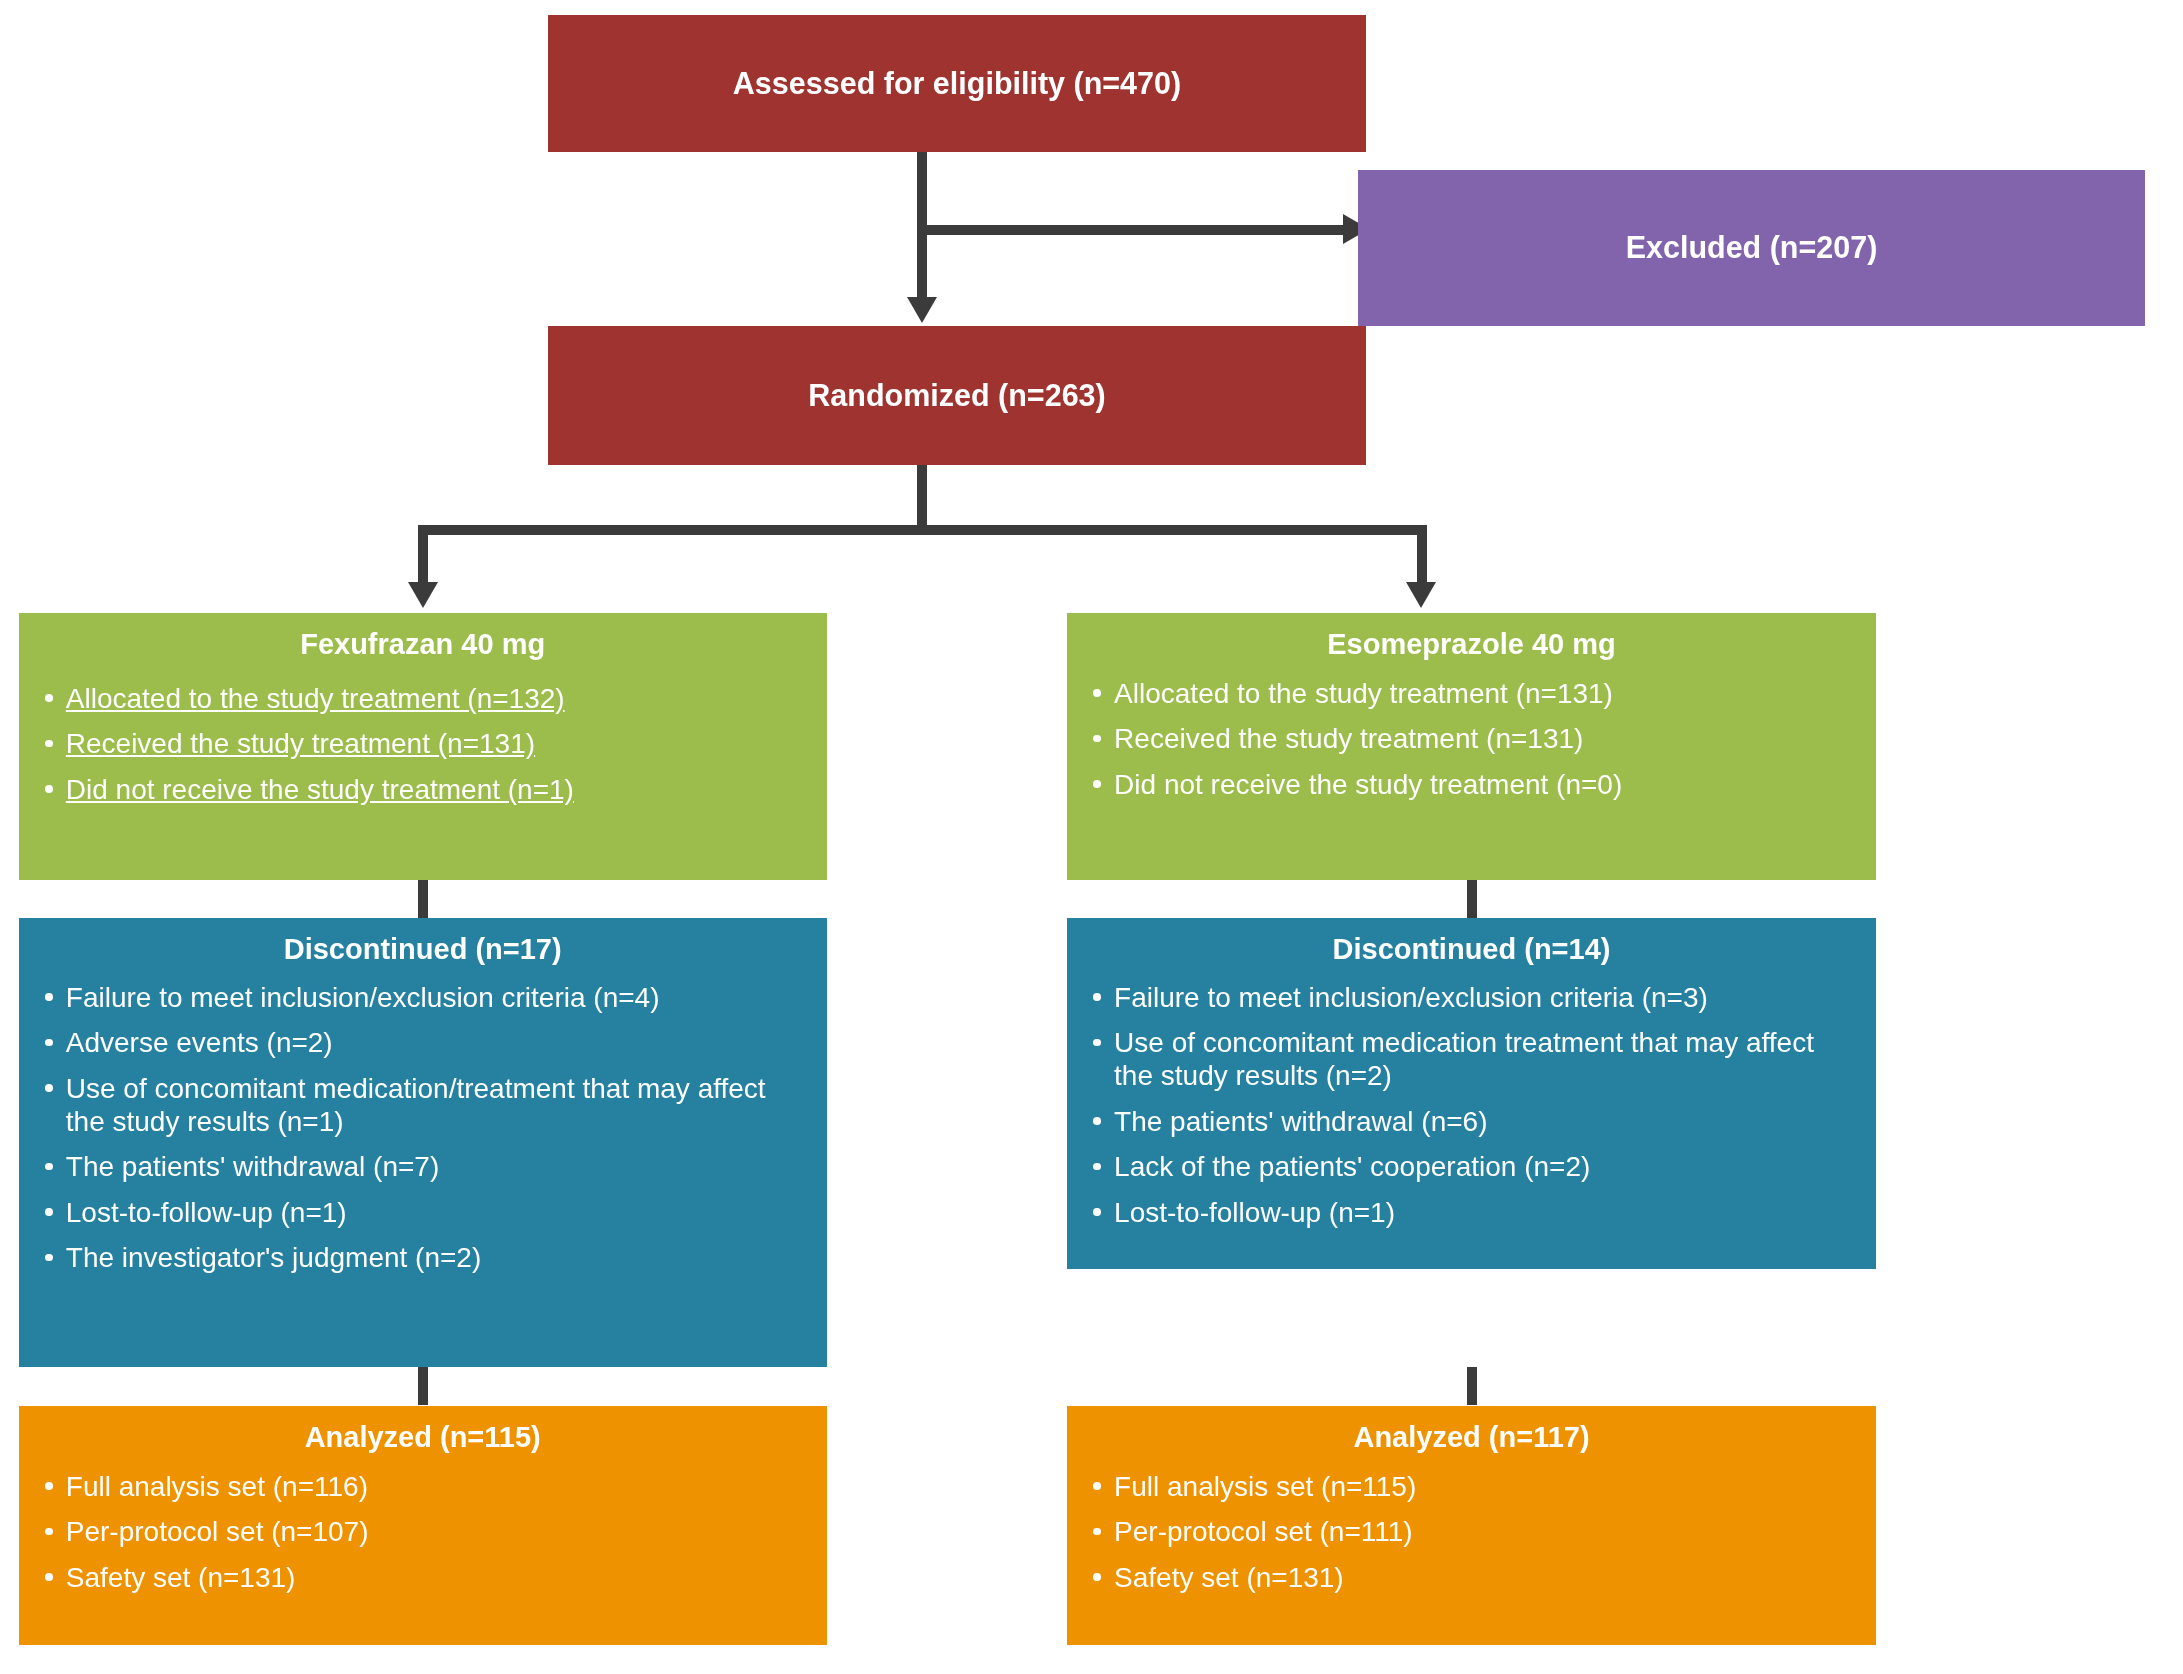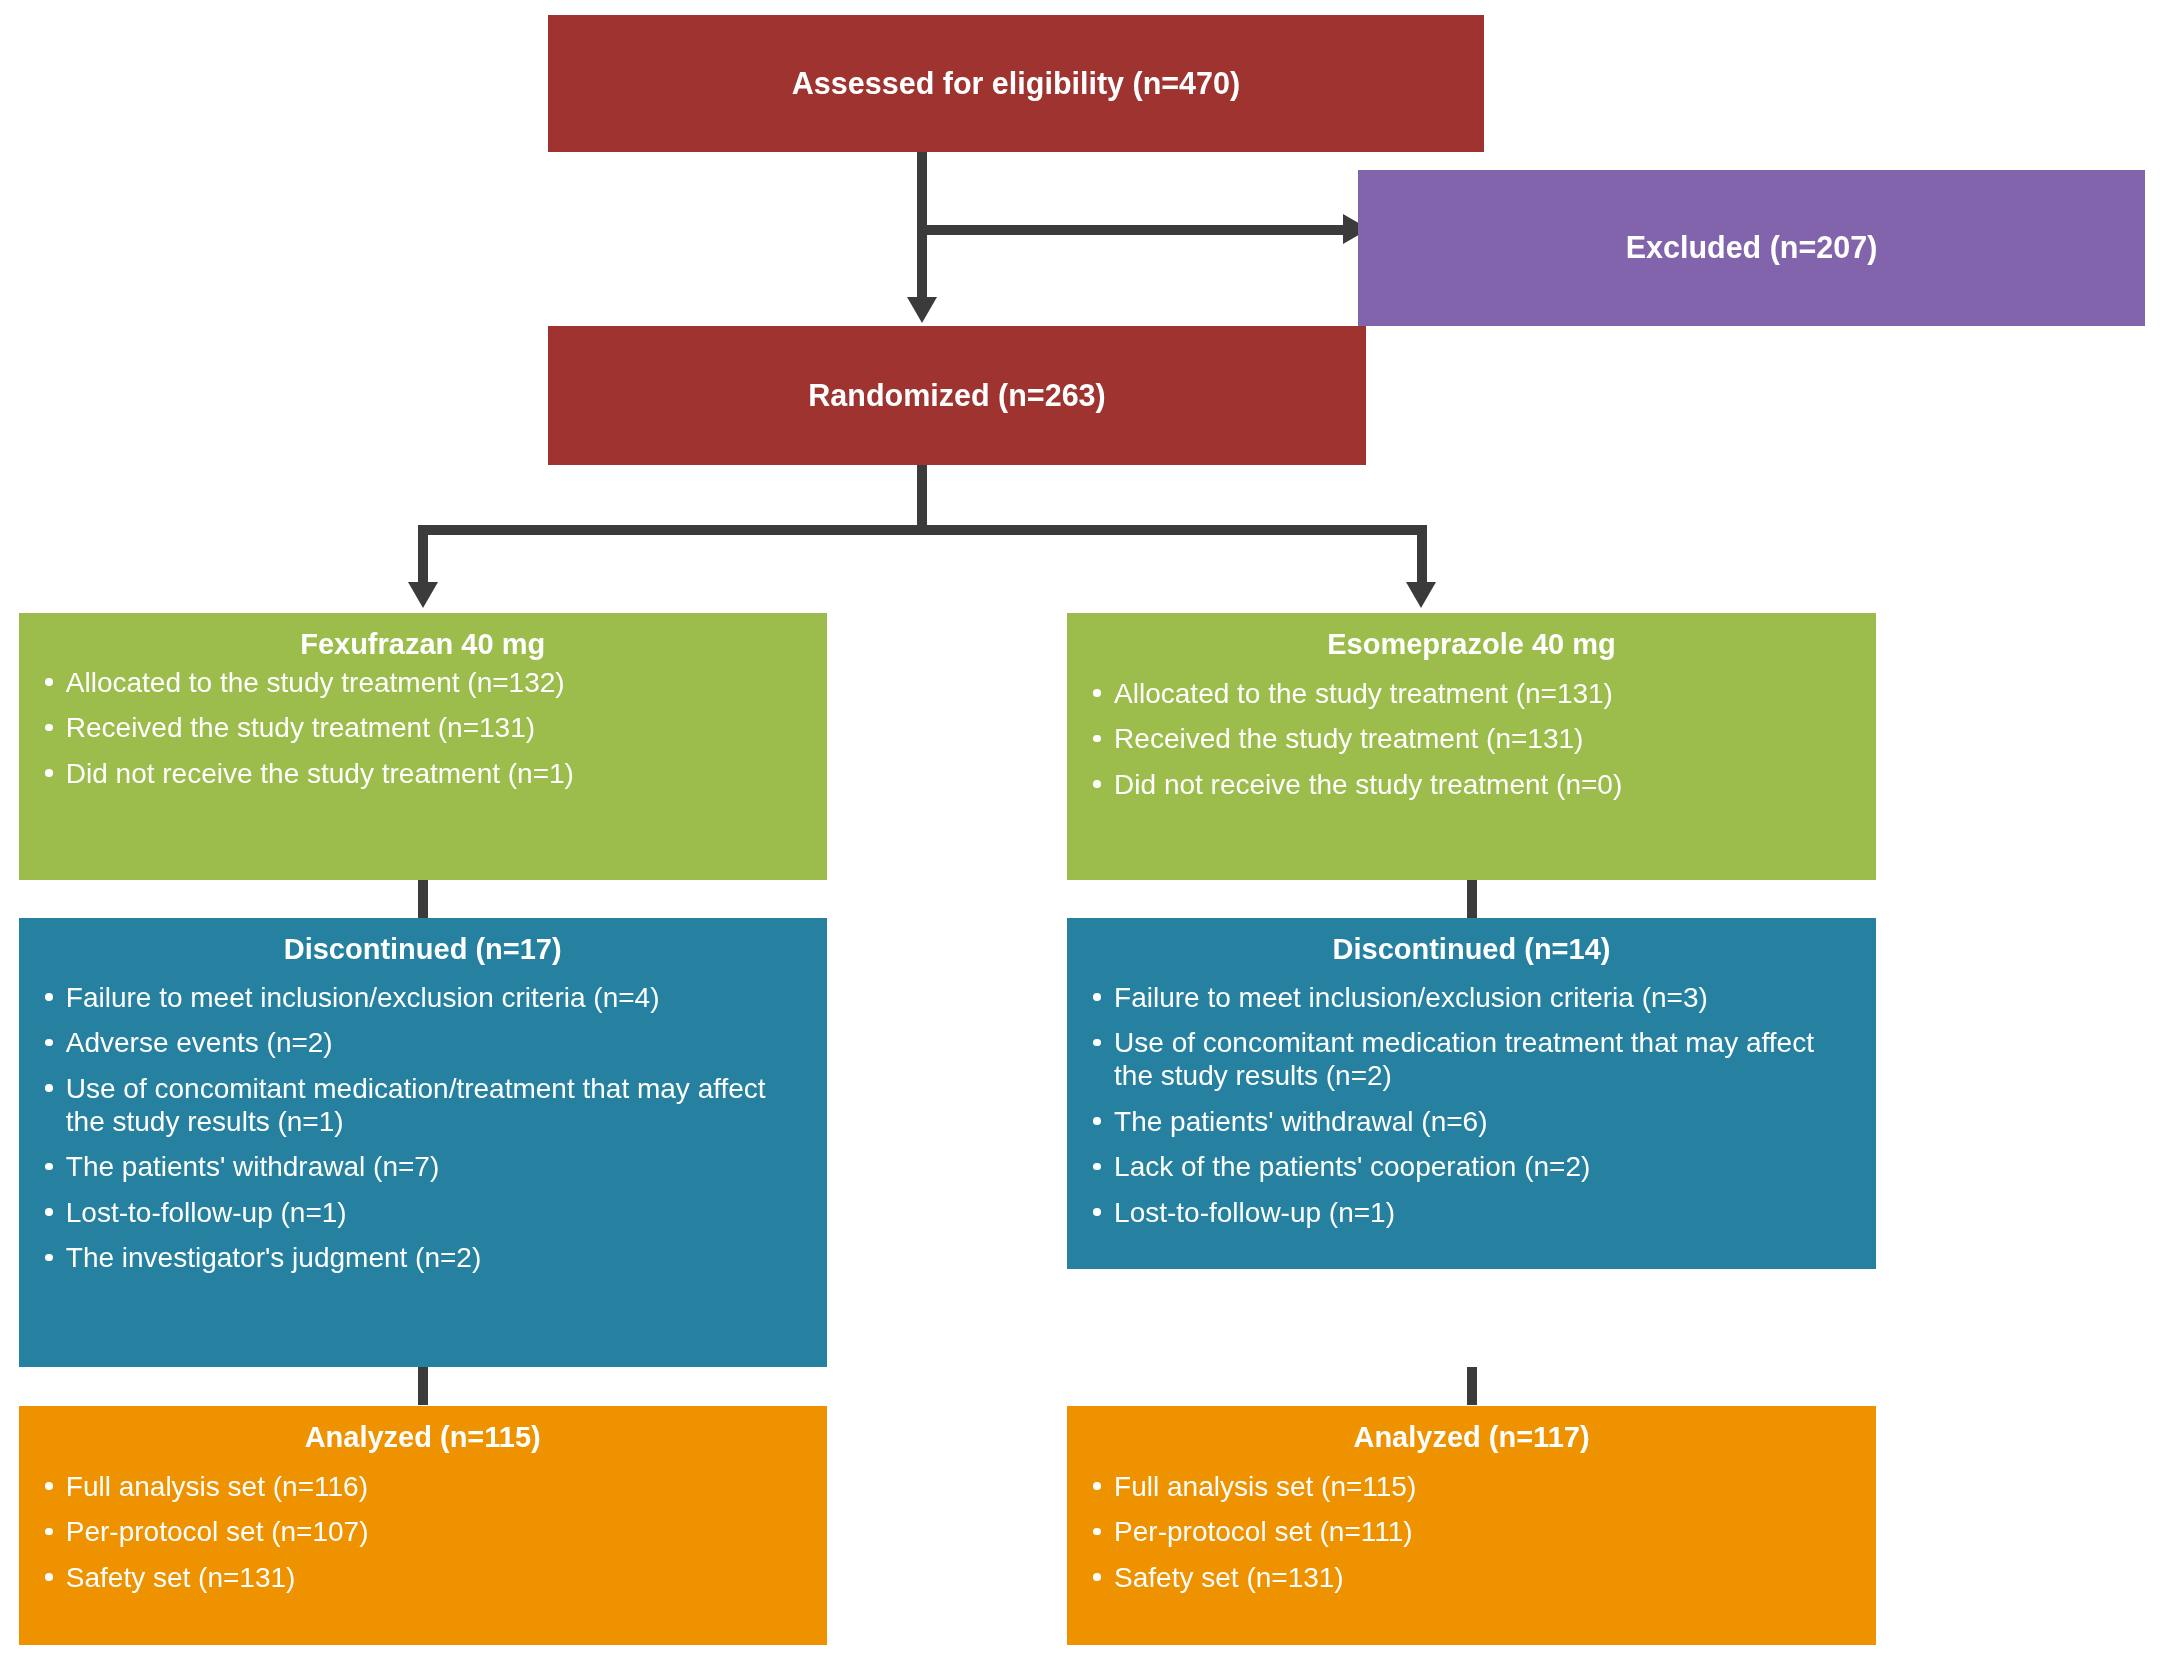--- a/index.html
+++ b/index.html
@@ -35,35 +35,35 @@
   <div class="conn" style="left:418px;top:525px;width:9.7px;height:61px;"></div>
   <div class="arrow-down" style="left:408px;top:582px;"></div>
   <div class="conn" style="left:1417px;top:525px;width:9.7px;height:61px;"></div>
   <div class="arrow-down" style="left:1406px;top:582px;"></div>
 
   <div class="conn" style="left:418px;top:880px;width:9.7px;height:40px;"></div>
   <div class="conn" style="left:418px;top:1367px;width:9.7px;height:38px;"></div>
   <div class="conn" style="left:1467px;top:880px;width:9.7px;height:40px;"></div>
   <div class="conn" style="left:1467px;top:1367px;width:9.7px;height:38px;"></div>
 
-  <div class="box box-center" style="left:548px;top:15.2px;width:936px;height:137px;background:#9e3330;">
+  <div class="box box-center" style="left:548px;top:15.2px;width:818px;height:137px;background:#9e3330;">
     <div class="box-title">Assessed for eligibility (n=470)</div>
   </div>
 
   <div class="box box-center" style="left:1358px;top:170px;width:787px;height:156px;background:#8164ab;">
     <div class="box-title">Excluded (n=207)</div>
   </div>
 
   <div class="box box-center" style="left:548px;top:326px;width:818px;height:139px;background:#9e3330;">
     <div class="box-title">Randomized (n=263)</div>
   </div>
 
   <div class="box" style="left:18.7px;top:613px;width:808px;height:267px;background:#9cbd4c;padding:15.2px 16.6px 0 16.6px;">
     <div class="box-title">Fexufrazan 40 mg</div>
-    <ul class="blist" style="margin-top:4px;">
+    <ul class="blist" style="margin-top:20px;text-decoration:underline;">
       <li>Allocated to the study treatment (n=132)</li>
       <li>Received the study treatment (n=131)</li>
       <li>Did not receive the study treatment (n=1)</li>
     </ul>
   </div>
 
   <div class="box" style="left:1067px;top:613px;width:809px;height:267px;background:#9cbd4c;padding:15.2px 16.6px 0 16.6px;">
     <div class="box-title">Esomeprazole 40 mg</div>
     <ul class="blist" style="margin-top:15.2px;">
       <li>Allocated to the study treatment (n=131)</li>

